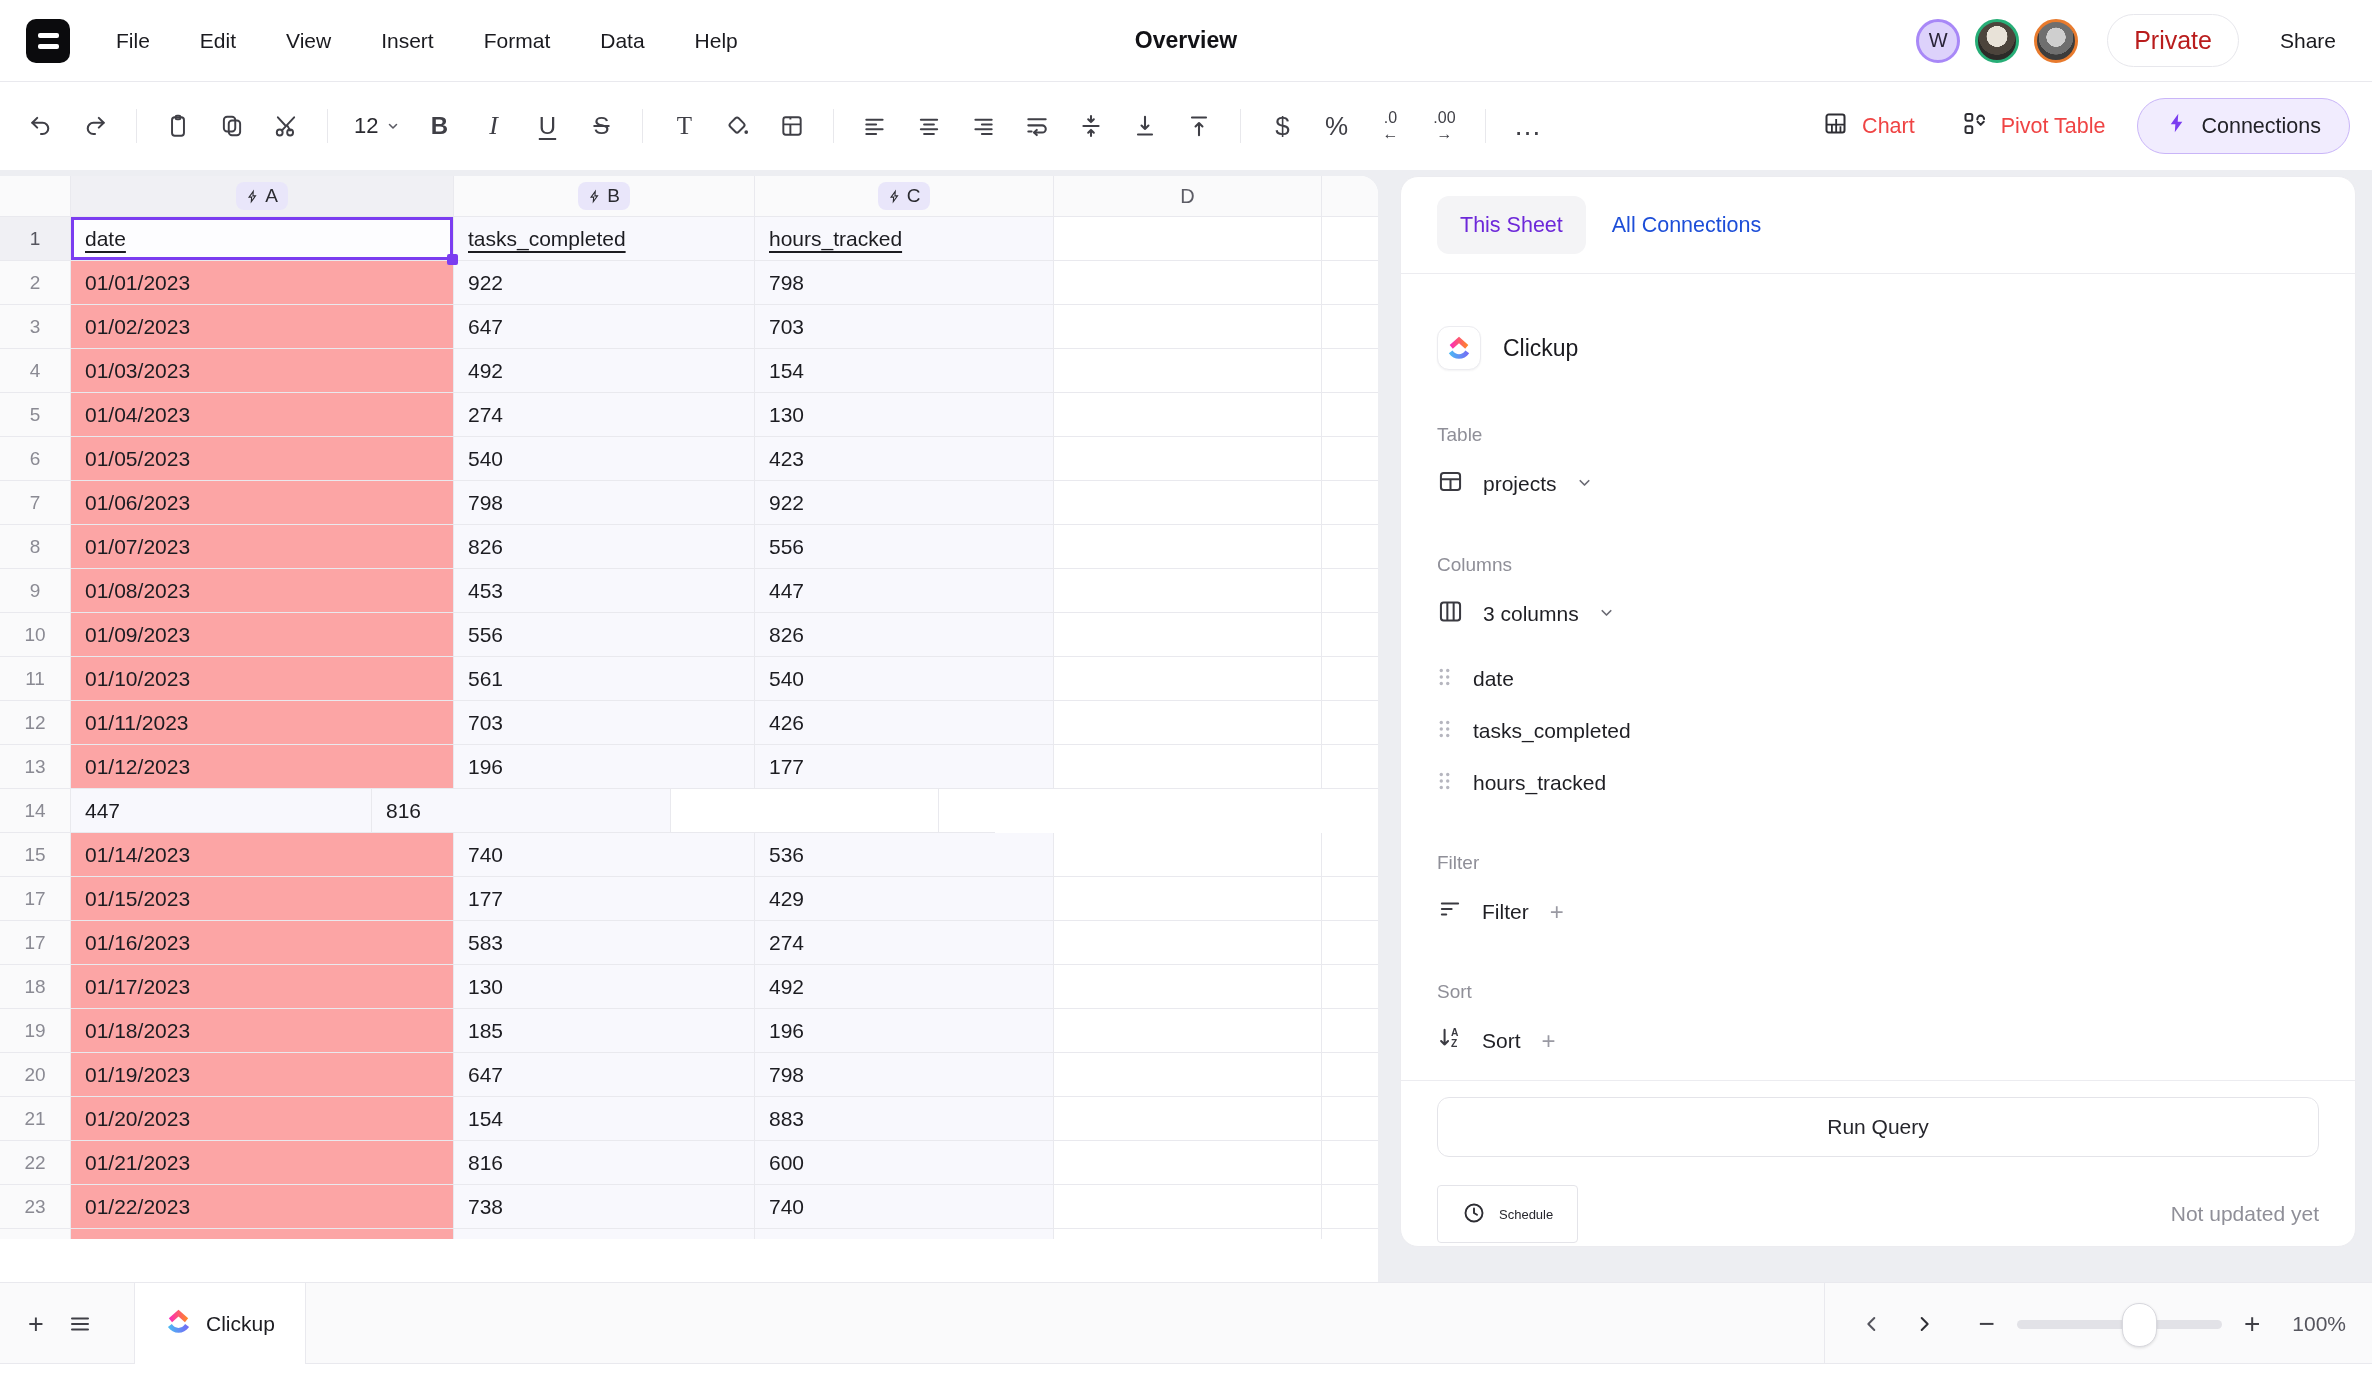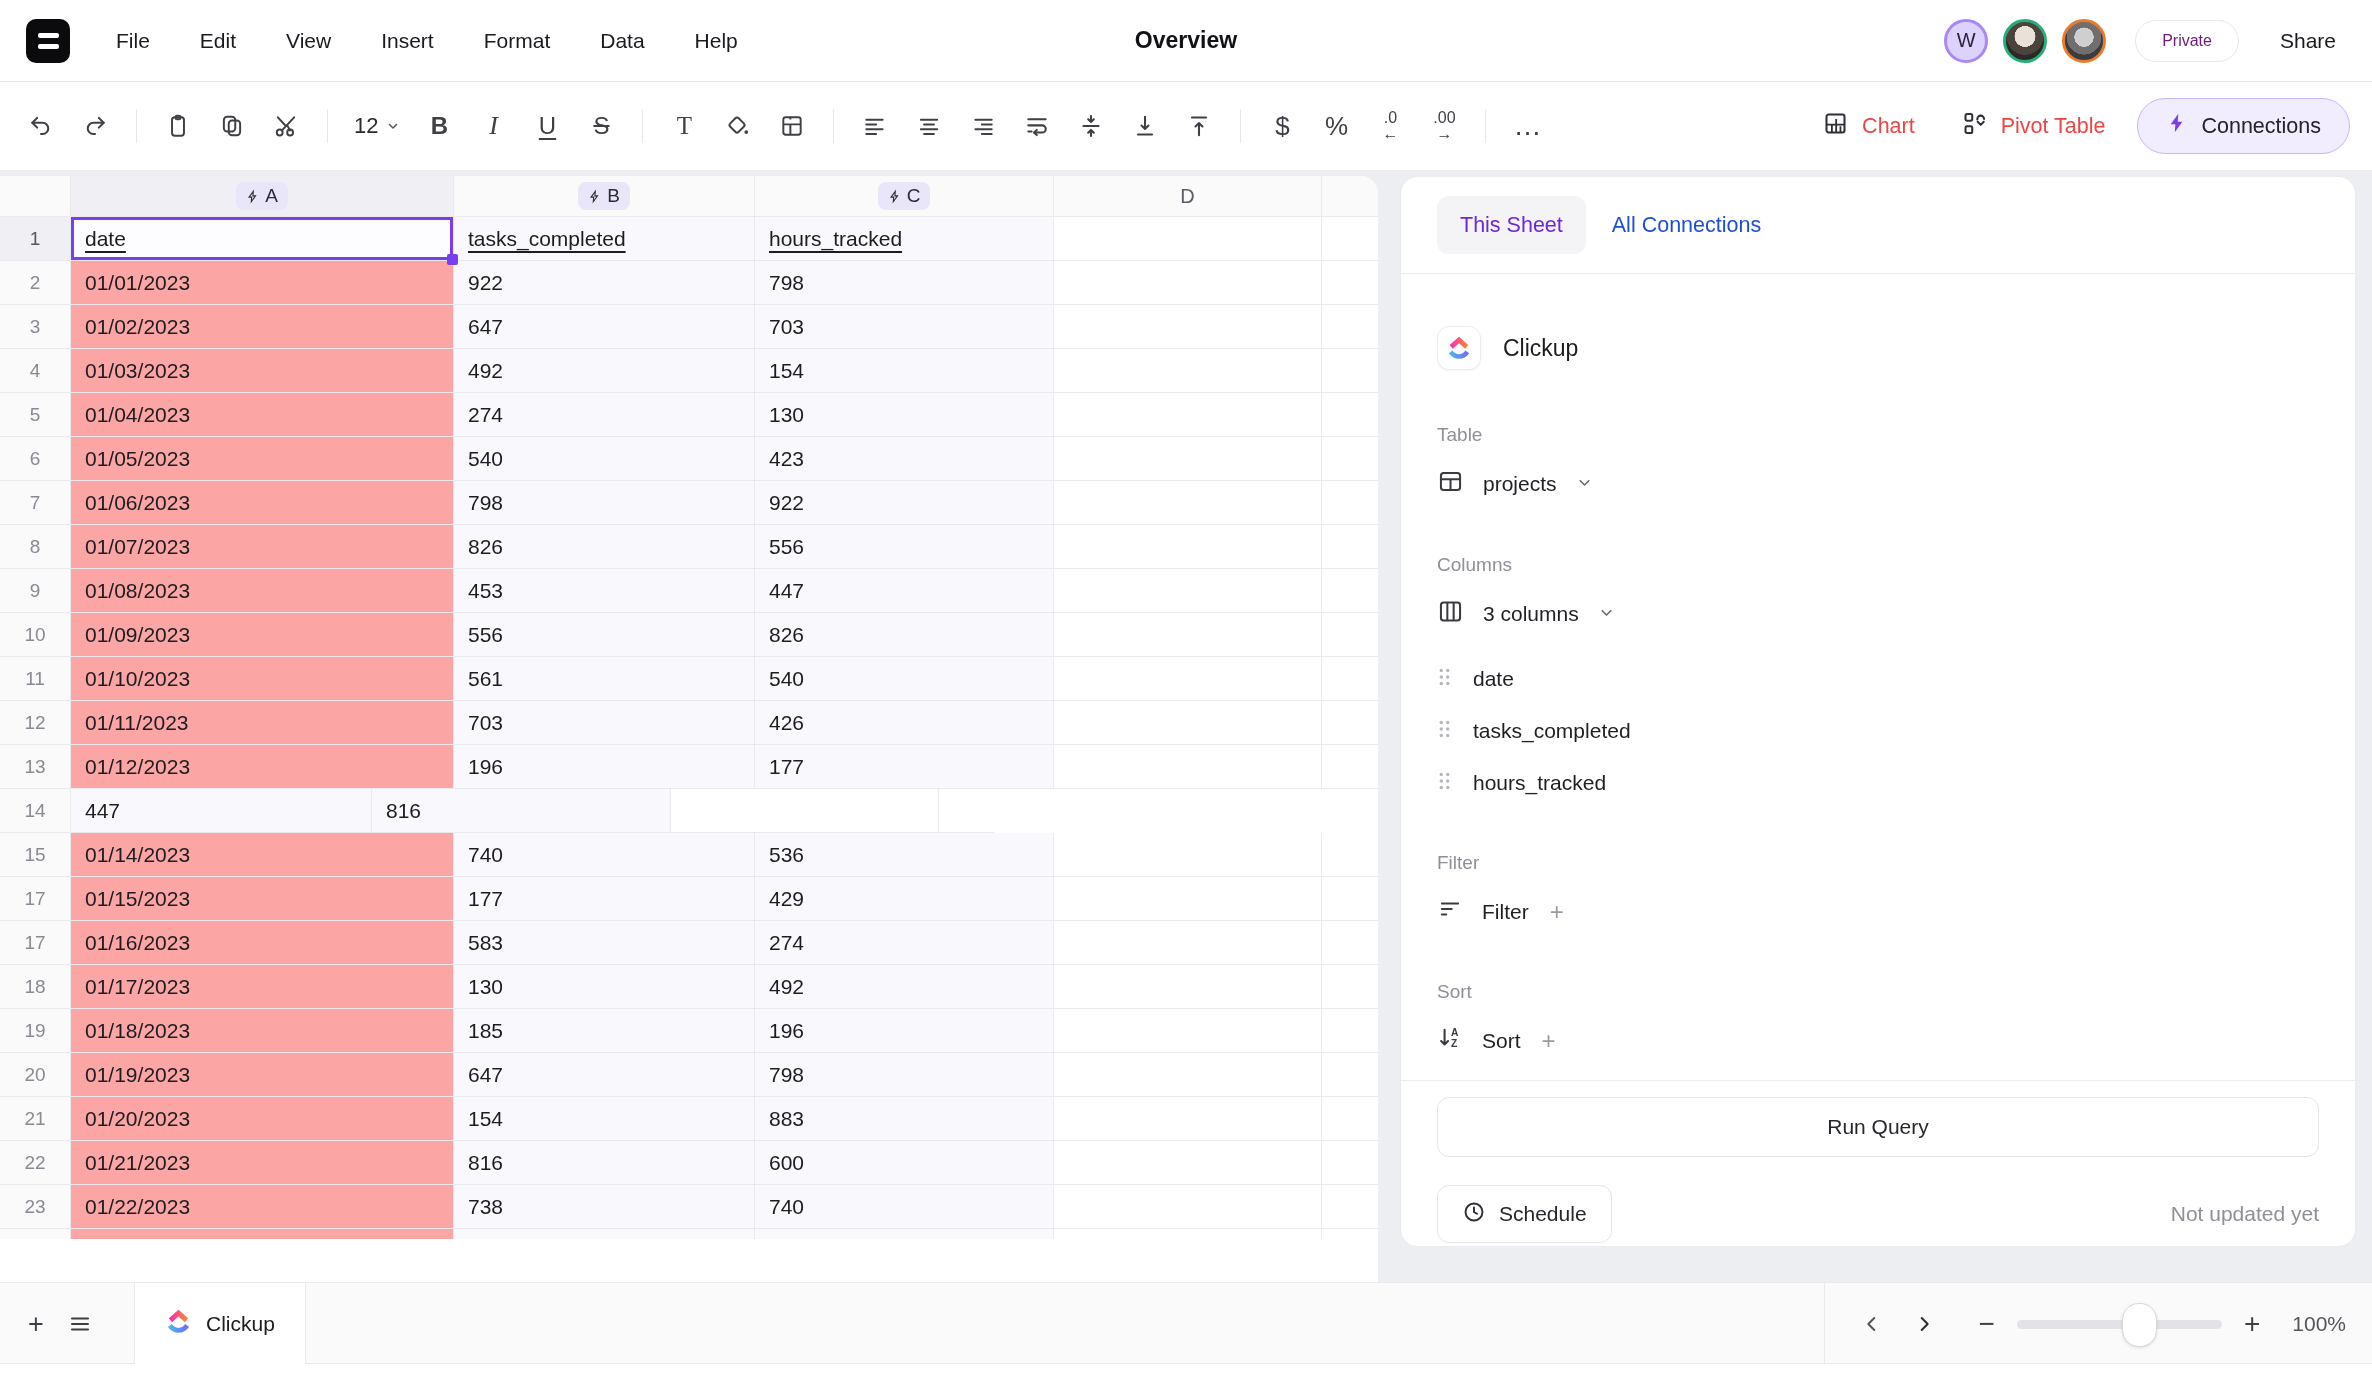--- a/index.html
+++ b/index.html
@@ -17,21 +17,21 @@
   .menus{display:flex;gap:50px;margin-left:46px;font-size:21px;color:#1a1a1f;}
   .menus span{cursor:default;}
   .title{position:absolute;left:50%;transform:translateX(-50%);font-size:23px;font-weight:700;color:#121216;}
   .top-right{position:absolute;right:26px;display:flex;align-items:center;gap:15px;}
   .avatar{width:44px;height:44px;border-radius:50%;display:flex;align-items:center;justify-content:center;
           font-size:20px;color:#2a2438;box-sizing:border-box;}
   .av-w{background:#ddd2fb;border:3px solid #a888f7;}
   .av-g{border:3px solid #27ae77;background:radial-gradient(circle at 50% 38%,#e8e2d8 0 34%,#4c443c 35% 60%,#2c2a28 61%);}
   .av-o{border:3px solid #e87b2e;background:radial-gradient(circle at 50% 40%,#cfcfcf 0 32%,#6f6f6f 33% 58%,#3c3c3c 59%);}
   .btn-private{margin-left:14px;border:1.5px solid #e7e7ec;border-radius:999px;padding:11px 26px;
-               font-size:16px;color:#701a75;background:#fff;}
+               font-size:25px;color:#b91c1c;background:#fff;}
   .btn-share{margin-left:16px;font-size:21px;color:#1a1a1f;background:none;border:none;padding:8px 10px;}
 
   
   .toolbar{position:absolute;left:0;top:82px;width:2372px;height:88px;background:#ffffff;
            display:flex;align-items:center;}
   .tgroup{display:flex;align-items:center;gap:8px;margin-left:18px;}
   .tbtn{width:46px;height:46px;border-radius:9px;display:flex;align-items:center;justify-content:center;
         color:#3f3f46;font-size:24px;background:transparent;border:none;}
   .tbtn svg{display:block;}
   .tsep{width:1px;height:34px;background:#e8e8ec;margin:0 10px;flex:0 0 auto;}
@@ -104,22 +104,22 @@
   .conn-name{font-size:23px;font-weight:500;color:#1b1b20;}
   .plabel{margin-top:54px;font-size:19px;color:#8f8f98;}
   .prow{margin-top:22px;display:flex;align-items:center;gap:19px;font-size:21px;font-weight:500;color:#1f1f24;}
   .prow .plus{color:#9a9aa3;font-size:24px;font-weight:400;margin-left:2px;}
   .colitems{margin-top:34px;display:flex;flex-direction:column;gap:22px;}
   .colitem{display:flex;align-items:center;gap:21px;height:30px;font-size:21px;color:#1f1f24;}
   .pdivider2{height:1px;background:#ececf0;margin:24px -36px 0;}
   .runquery{margin-top:16px;width:100%;height:60px;border:1.5px solid #e4e4e9;border-radius:12px;background:#fff;
             font-size:21px;font-weight:500;color:#26262c;display:flex;align-items:center;justify-content:center;}
   .sched-row{margin-top:28px;display:flex;align-items:center;justify-content:space-between;}
-  .schedule{height:58px;border:1.5px solid #e4e4e9;border-radius:12px;background:#fff;display:flex;
-            align-items:center;gap:13px;padding:0 24px;font-size:21px;font-weight:500;color:#26262c;}
+  .schedule{height:58px;border:1.5px solid #e4e4e9;border-radius:4px;background:#fff;display:flex;
+            align-items:center;gap:13px;padding:0 24px;font-size:13px;font-weight:500;color:#26262c;}
   .status{font-size:21px;color:#8f8f98;}
 
   
   .tabbar{position:absolute;left:0;top:1282px;width:2372px;height:82px;background:#fafafb;
           border-top:1px solid #e9e9ee;border-bottom:1px solid #e9e9ee;box-sizing:border-box;}
   .tb-left{position:absolute;left:0;top:0;height:82px;display:flex;align-items:center;}
   .ico-plain{background:none;border:none;color:#3f3f46;font-size:27px;display:flex;align-items:center;
              justify-content:center;width:44px;height:44px;}
   .sheet-tab{margin-left:32px;height:82px;display:flex;align-items:center;gap:14px;background:#fff;
              border-left:1px solid #e9e9ee;border-right:1px solid #e9e9ee;padding:0 30px;box-sizing:border-box;}

